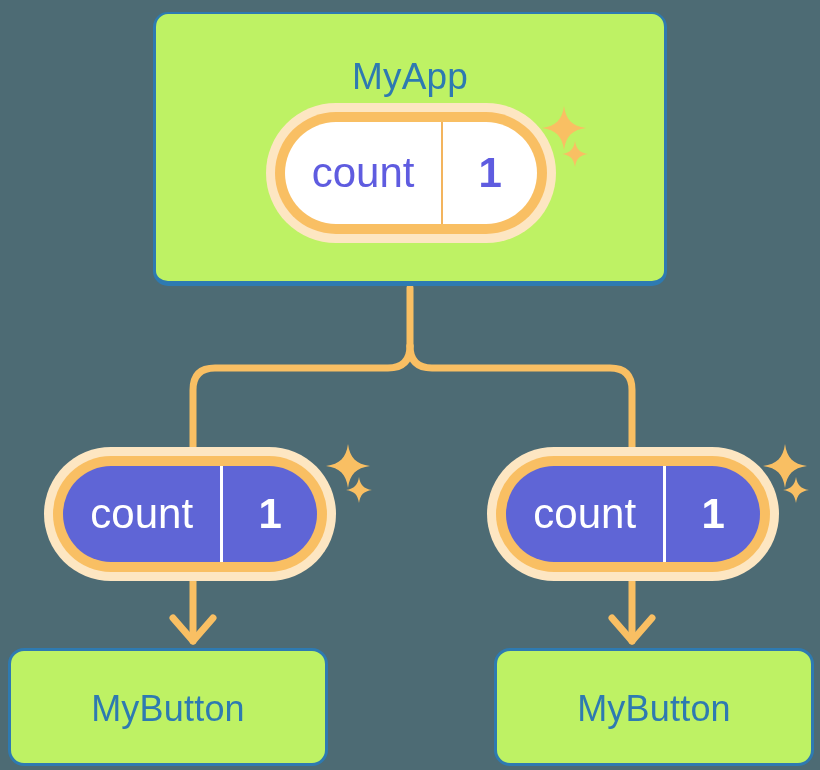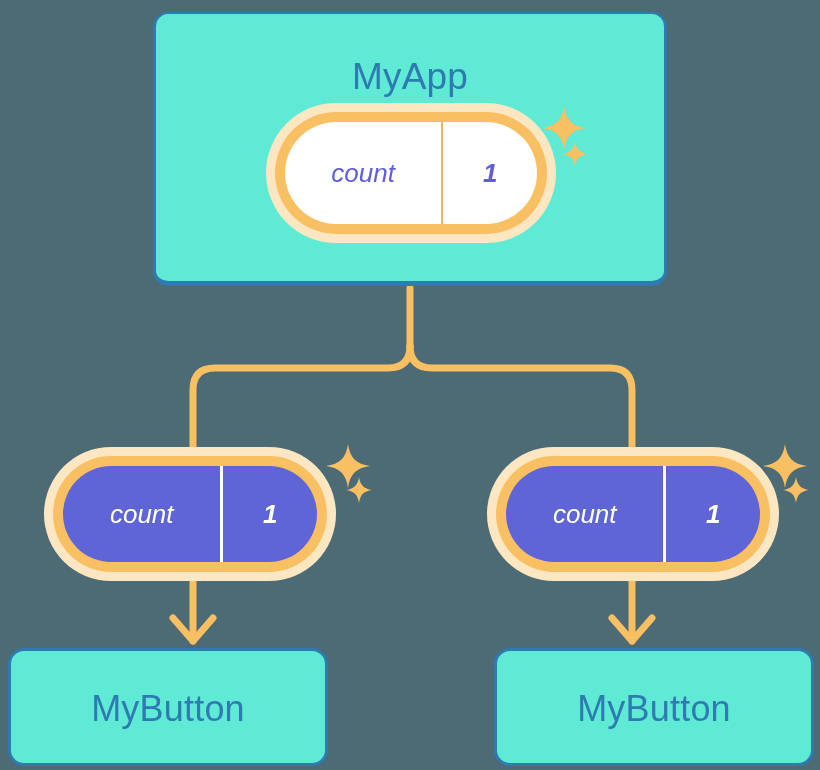--- a/index.html
+++ b/index.html
@@ -26,21 +26,21 @@
     left: 0;
     top: 0;
     width: 820px;
     height: 770px;
     pointer-events: none;
   }
 
   
   .card {
     position: absolute;
-    background: #5eead4;
+    background: #bef264;
     border: 3px solid #2e7ab1;
     border-radius: 16px;
     box-sizing: border-box;
   }
   #card-myapp {
     left: 153px;
     top: 12px;
     width: 514px;
     height: 274px;
     border-width: 2px 3px 5px 3px;
@@ -114,25 +114,24 @@
     align-items: stretch;
     overflow: hidden;
   }
   .pill-body.light { background: #ffffff; }
   .pill-body.filled { background: #5f65d6; }
 
   .pill-name, .pill-value {
     display: flex;
     align-items: center;
     justify-content: center;
-    font-size: 26px;
+    font-size: 42px;
     font-weight: 400;
     line-height: 1;
     box-sizing: border-box;
-    font-style: italic;
   }
   .pill-name { flex: 0 0 62%; }
   .pill-value { flex: 1 1 auto; font-weight: 700; }
 
   .light .pill-name, .light .pill-value { color: #5f5ce0; }
   .light .pill-value { border-left: 2px solid #f3b45d; }
   .filled .pill-name, .filled .pill-value { color: #ffffff; }
   .filled .pill-value { border-left: 3px solid #ffffff; }
 
   

